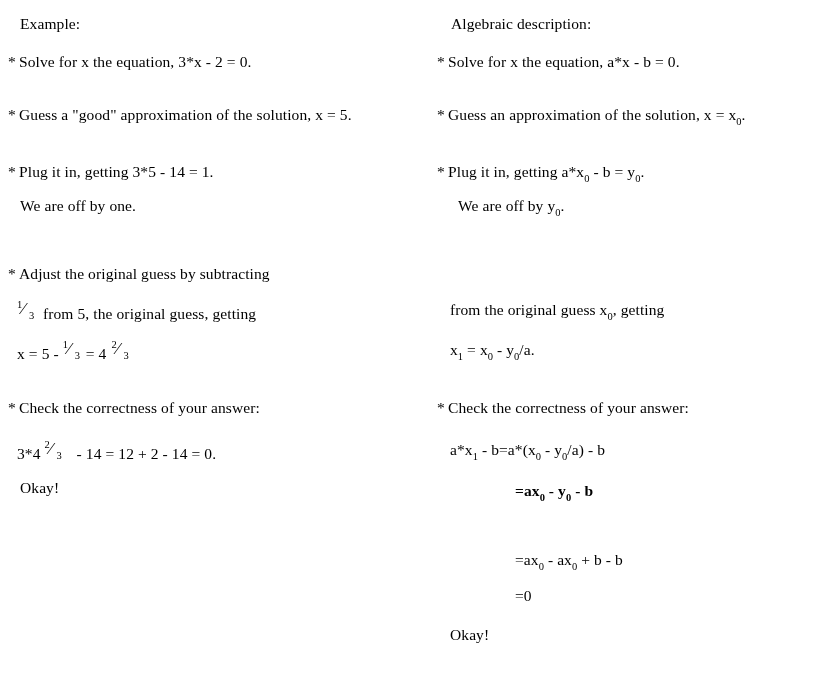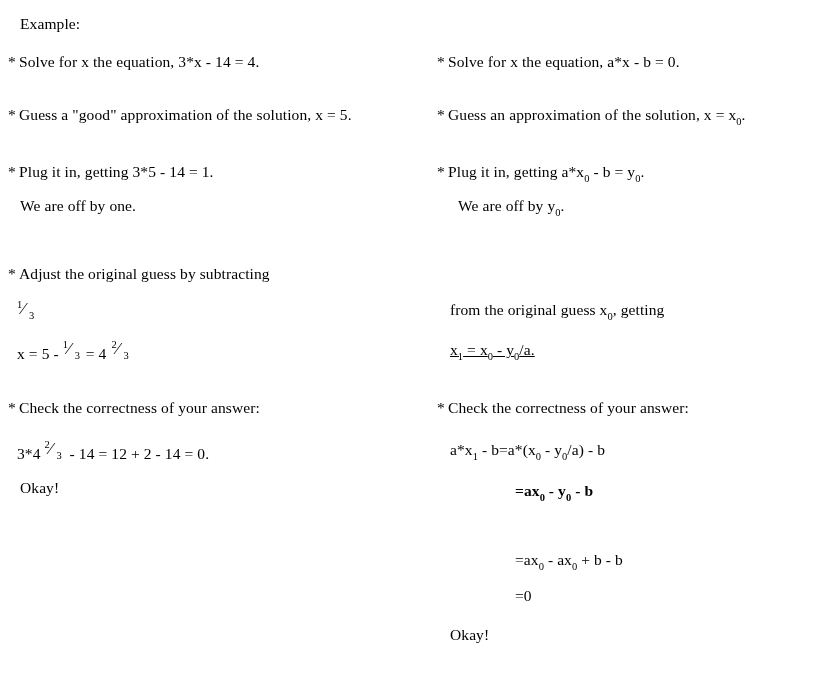--- a/index.html
+++ b/index.html
@@ -88,58 +88,59 @@
 </head>
 <body>
 
 <div class="page">
 
   <div class="col col-left">
 
     <div class="line heading" style="left:20px; top:14px;">Example:</div>
 
     <div class="line" style="left:8px; top:52px;">
-      <span class="bullet">*</span><span>Solve for x the equation, 3*x - 14 = 4.</span>
+      <span class="bullet">*</span><span>Solve for x the equation, 3*x - 2 = 0.</span>
     </div>
 
     <div class="line" style="left:8px; top:105px;">
       <span class="bullet">*</span><span>Guess a "good" approximation of the solution, x = 5.</span>
     </div>
 
     <div class="line" style="left:8px; top:162px;">
       <span class="bullet">*</span><span>Plug it in, getting 3*5 - 14 = 1.</span>
     </div>
     <div class="line" style="left:20px; top:196px;">We are off by one.</div>
 
     <div class="line" style="left:8px; top:264px;">
       <span class="bullet">*</span><span>Adjust the original guess by subtracting</span>
     </div>
 
     <div class="line" style="left:17px; top:300px;">
-      <span class="frac"><span class="num">1</span><span class="slash">⁄</span><span class="den">3</span></span>
+      <span class="frac"><span class="num">1</span><span class="slash">⁄</span><span class="den">3</span></span><span style="margin-left:6px;">from 5, the original guess, getting</span>
     </div>
 
     <div class="line" style="left:17px; top:340px;">
       <span>x = 5 - </span><span class="frac"><span class="num">1</span><span class="slash">⁄</span><span class="den">3</span></span><span style="margin-left:3px;">= 4</span><span class="frac" style="margin-left:5px;"><span class="num">2</span><span class="slash">⁄</span><span class="den">3</span></span>
     </div>
 
     <div class="line" style="left:8px; top:398px;">
       <span class="bullet">*</span><span>Check the correctness of your answer:</span>
     </div>
 
     <div class="line" style="left:17px; top:440px;">
-      <span>3*4</span><span class="frac" style="margin-left:4px;"><span class="num">2</span><span class="slash">⁄</span><span class="den">3</span></span><span style="margin-left:5px;">- 14 = 12 + 2 - 14 = 0.</span>
+      <span>3*4</span><span class="frac" style="margin-left:4px;"><span class="num">2</span><span class="slash">⁄</span><span class="den">3</span></span><span style="margin-left:12px;">- 14 = 12 + 2 - 14 = 0.</span>
     </div>
 
     <div class="line" style="left:20px; top:478px;">Okay!</div>
 
   </div>
 
   <div class="col col-right">
 
+    <div class="line heading" style="left:34px; top:14px;">Algebraic description:</div>
 
     <div class="line" style="left:20px; top:52px;">
       <span class="bullet">*</span><span>Solve for x the equation, a*x - b = 0.</span>
     </div>
 
     <div class="line" style="left:20px; top:105px;">
       <span class="bullet">*</span><span>Guess an approximation of the solution, x = x</span><span class="sub">0</span><span>.</span>
     </div>
 
     <div class="line" style="left:20px; top:162px;">
@@ -147,21 +148,21 @@
     </div>
     <div class="line" style="left:33px; top:196px;margin-left:8px;">
       <span>We are off by y</span><span class="sub">0</span><span>.</span>
     </div>
 
 
     <div class="line" style="left:33px; top:300px;">
       <span>from the original guess x</span><span class="sub">0</span><span>, getting</span>
     </div>
 
-    <div class="line" style="left:33px; top:340px;text-decoration:underline;">
+    <div class="line" style="left:33px; top:340px;">
       <span>x</span><span class="sub">1</span><span> = x</span><span class="sub">0</span><span> - y</span><span class="sub">0</span><span>/a.</span>
     </div>
 
     <div class="line" style="left:20px; top:398px;">
       <span class="bullet">*</span><span>Check the correctness of your answer:</span>
     </div>
 
     <div class="line" style="left:33px; top:440px;">
       <span>a*x</span><span class="sub">1</span><span> - b=a*(x</span><span class="sub">0</span><span> - y</span><span class="sub">0</span><span>/a) - b</span>
     </div>

